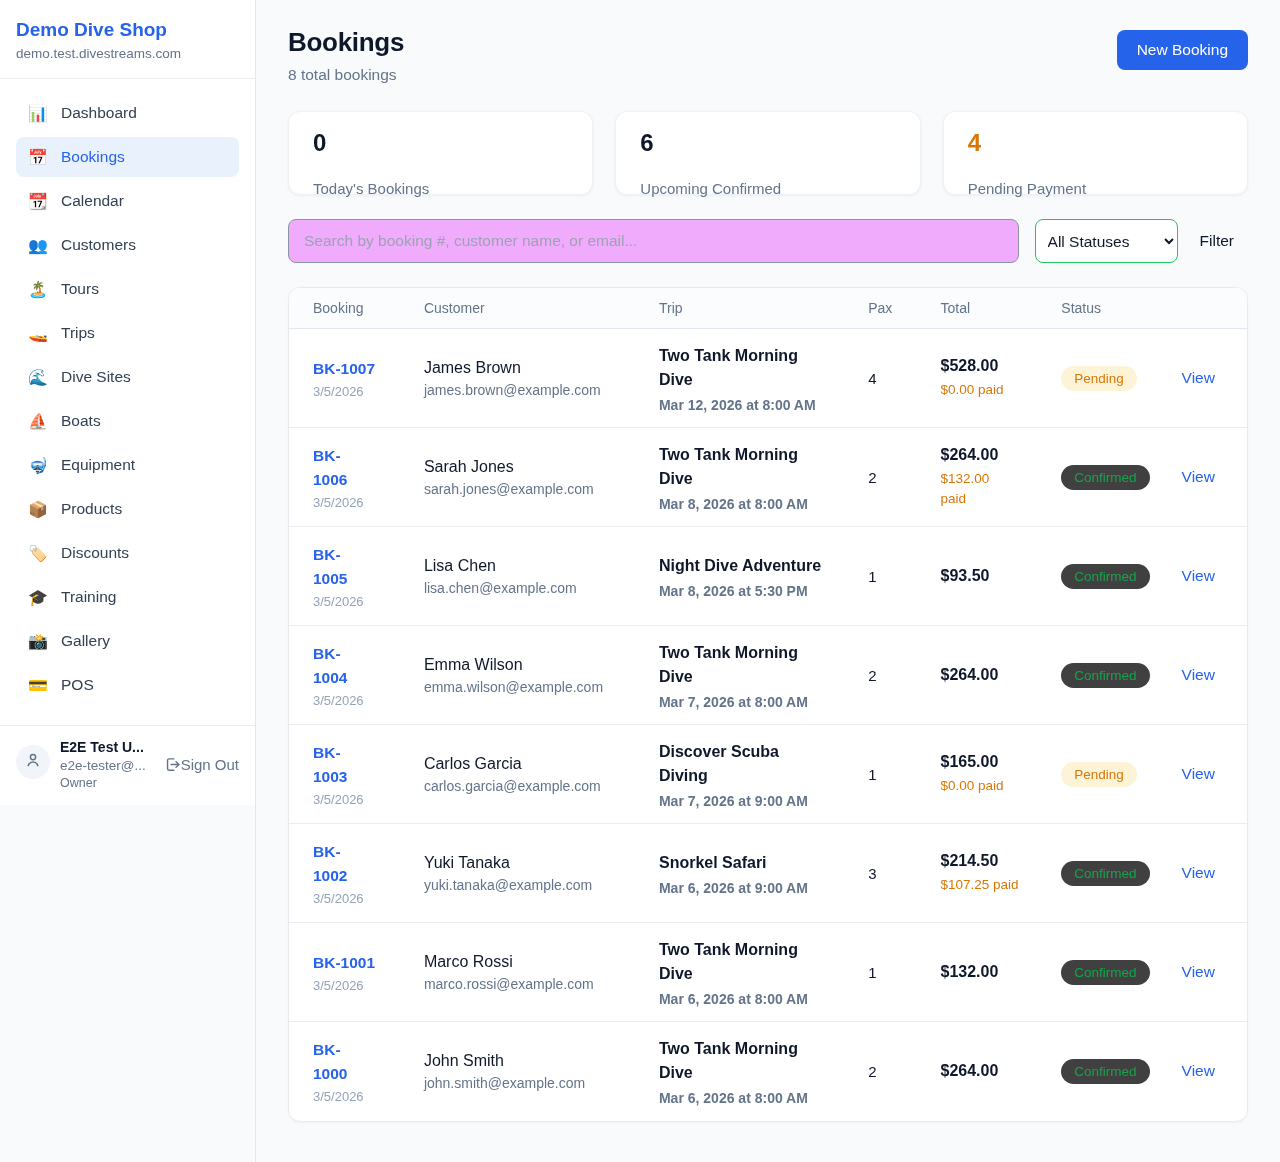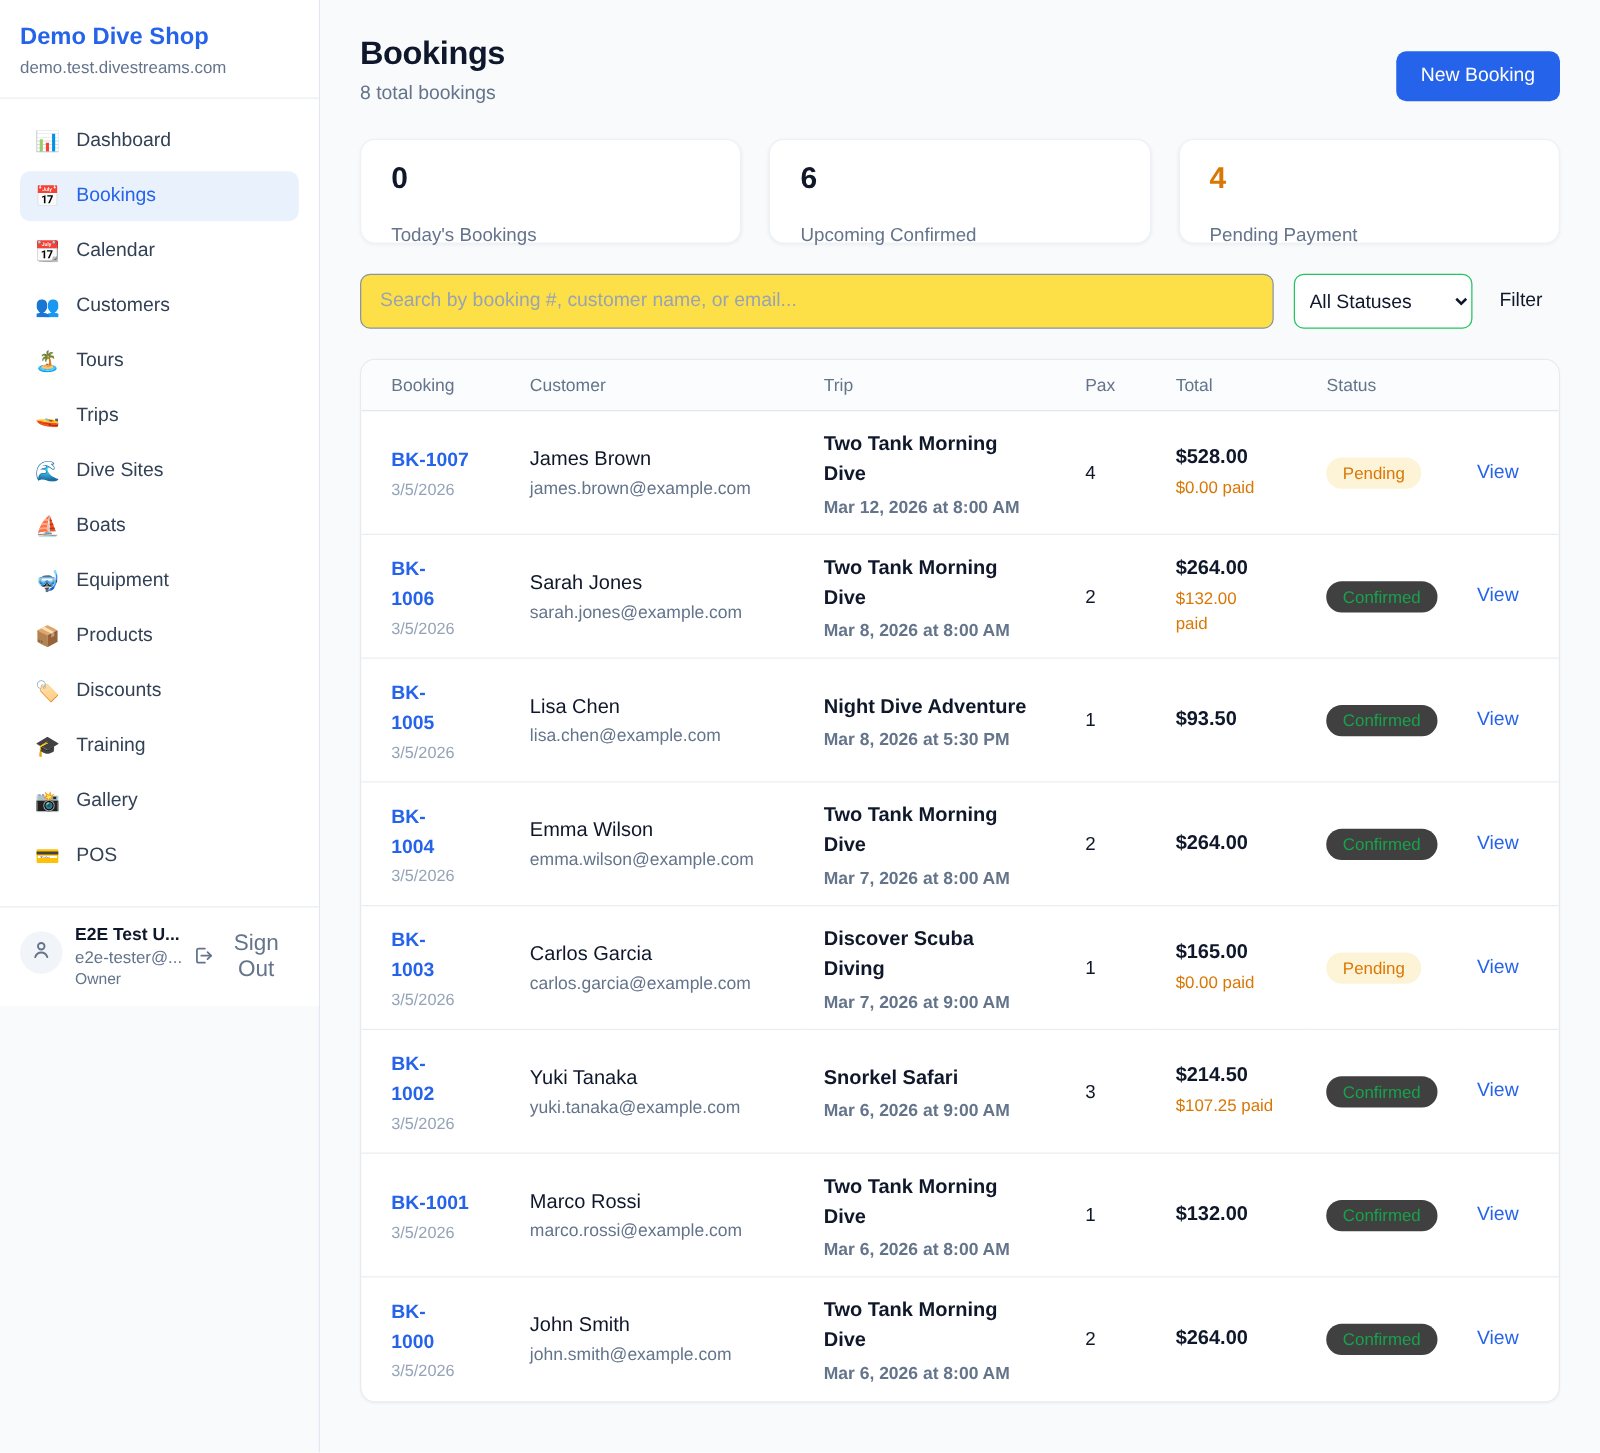--- a/index.html
+++ b/index.html
@@ -23,39 +23,39 @@
   .nav-item.active { background:#e9f1fd; color:#2563eb; }
   .nav-icon { font-size:16px; width:20px; text-align:center; flex:0 0 20px; }
   .user-footer { border-top:1px solid #e9edf2; padding:13px 16px 15px; display:flex; align-items:flex-start; gap:10px; }
   .avatar { width:34px; height:34px; border-radius:50%; background:#f1f5f9; flex:0 0 34px;
     display:flex; align-items:center; justify-content:center; margin-top:6px; }
   .user-info { min-width:0; }
   .user-name { font-size:14px; font-weight:700; white-space:nowrap; }
   .user-email { font-size:13.5px; color:#64748b; margin-top:3px; white-space:nowrap; }
   .user-role { font-size:12.5px; color:#64748b; margin-top:3px; }
   .signout { margin-left:auto; align-self:center; display:flex; align-items:center; gap:0;
-    background:none; border:none; color:#64748b; font-size:18px; font-family:inherit; cursor:pointer; padding:0; }
+    background:none; border:none; color:#64748b; font-size:15px; font-family:inherit; cursor:pointer; padding:0; }
 
   
   .main { flex:1; padding:27px 32px 32px; }
   .page-header { display:flex; justify-content:space-between; align-items:flex-start; }
   .page-title { margin:0; font-size:26px; font-weight:700; letter-spacing:-0.3px; }
   .page-subtitle { margin-top:8px; font-size:15.5px; color:#64748b; }
   .btn-primary { background:#2563eb; color:#fff; border:none; border-radius:8px; height:40px;
-    padding:4px 20px; font-size:15.5px; font-weight:500; font-family:inherit; cursor:pointer; margin-top:14px; }
+    padding:4px 20px; font-size:15.5px; font-weight:500; font-family:inherit; cursor:pointer; margin-top:3px; }
 
   .stats { display:grid; grid-template-columns:1fr 1fr 1fr; gap:22px; margin-top:27px; }
   .stat-card { background:#fff; border:1px solid #eef1f5; border-radius:12px; padding:17px 24px;
     height:84px; box-shadow:0 1px 3px rgba(15,23,42,.05); }
   .stat-value { font-size:24px; font-weight:700; }
   .stat-value.amber { color:#d97706; }
   .stat-label { font-size:15px; color:#64748b; margin-top:23px; }
 
   .filter-row { display:flex; align-items:center; gap:16px; margin-top:24px; }
-  .search-input { flex:1; height:44px; border:1px solid #8a94a2; border-radius:8px; background:#fde047;
+  .search-input { flex:1; height:44px; border:1px solid #8a94a2; border-radius:8px; background:#f0abfc;
     padding:0 15px; font-size:15.5px; color:#0f172a; font-family:inherit; }
   .search-input::placeholder { color:#9aa3b2; }
   .status-select { width:143px; height:44px; border:1px solid #22c55e; border-radius:8px; background:#fff;
     font-size:15.5px; color:#0f172a; font-family:inherit; padding:0 8px; }
   .filter-btn { background:none; border:none; font-size:15.5px; color:#0f172a; font-family:inherit;
     padding:0 14px 0 6px; cursor:pointer; }
 
   
   .table-card { margin-top:24px; background:#fff; border:1px solid #e7ebf0; border-radius:12px;
     overflow:hidden; box-shadow:0 1px 2px rgba(15,23,42,.04); }

